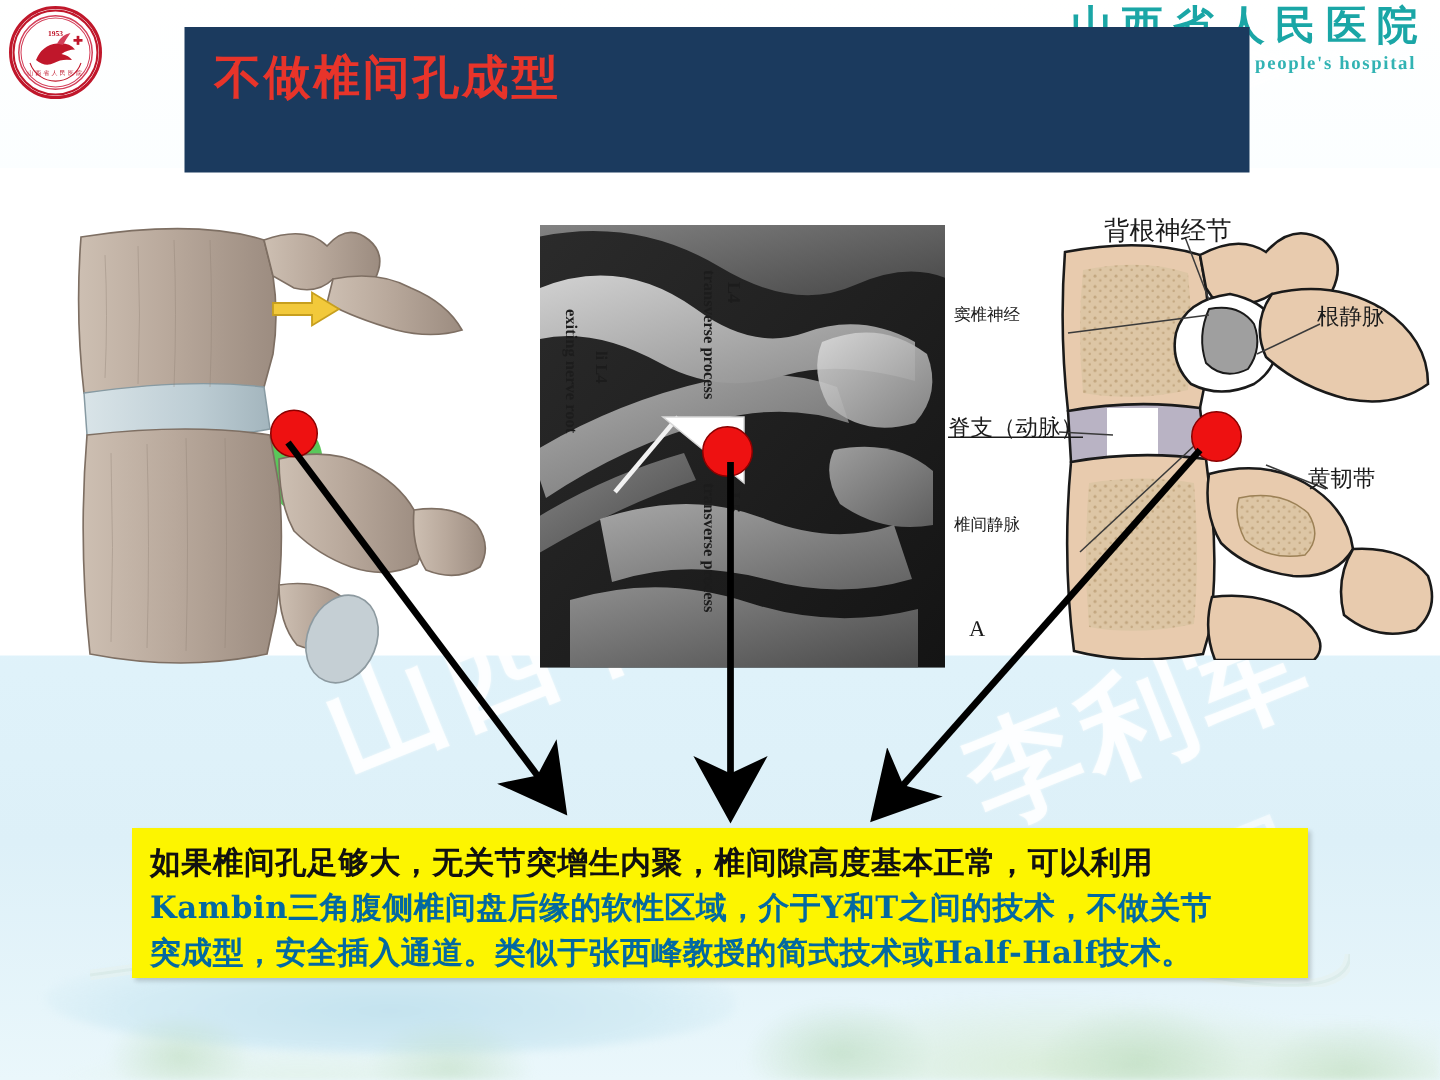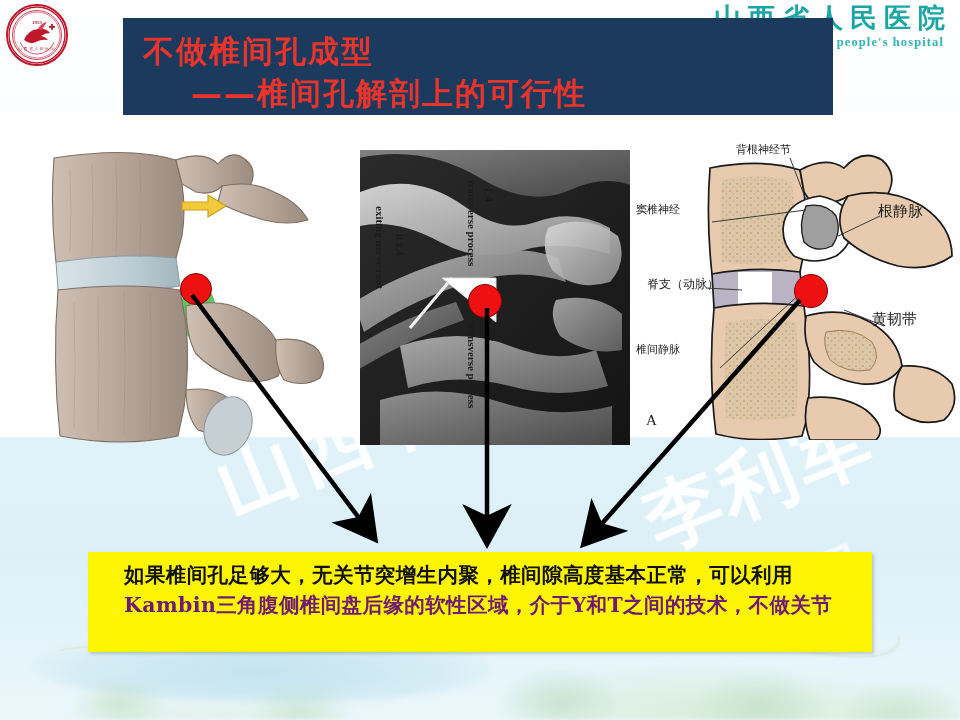--- a/index.html
+++ b/index.html
@@ -74,23 +74,23 @@
   .rot{position:absolute;transform-origin:left top;color:#1c1c1c;
        font-family:"Liberation Serif",serif;font-weight:bold;}
 
   .reddot{position:absolute;border-radius:50%;background:#ee1111;border:1.5px solid #8a0000;}
 
   
   .callout{position:absolute;left:88px;top:552px;width:784px;height:100px;
            background:#fdf500;box-sizing:border-box;
            padding:8px 10px 0 12px;box-shadow:2px 2px 3px rgba(0,0,0,.18);}
   .co-line{font-family:"DejaVu Serif","Liberation Serif",serif;font-size:20.5px;
-           font-weight:bold;letter-spacing:.4px;line-height:30px;white-space:nowrap;margin-left:24px;}
+           font-weight:bold;letter-spacing:.4px;line-height:30px;white-space:nowrap;}
   .co-black{color:#111111;}
-  .co-red{color:#701a75;}
+  .co-red{color:#0369a1;}
 
   svg{display:block;}
 </style>
 </head>
 <body>
 
 <div id="slide">
 
   <div class="landscape">
     <div class="hills"></div>
@@ -125,21 +125,20 @@
     </svg>
   </div>
 
   <div class="hosp">
     <div class="hosp-cn">山西省人民医院</div>
     <div class="hosp-en">shanxi provincial people's hospital</div>
   </div>
 
   <div class="titlebox">
     <div class="t-line t1">不做椎间孔成型</div>
-    <div class="t-line t2">——椎间孔解剖上的可行性</div>
   </div>
 
   <div class="fig-left">
     <svg width="300" height="320" viewBox="0 0 300 320">
       <defs>
         <linearGradient id="boneL" x1="0" y1="0" x2="1" y2="0">
           <stop offset="0%" stop-color="#cdbfb2"></stop>
           <stop offset="45%" stop-color="#b9a99c"></stop>
           <stop offset="100%" stop-color="#9c8c80"></stop>
         </linearGradient>
@@ -275,28 +274,28 @@
       <g stroke="#3a3a3a" stroke-width="1" fill="none">
         <line x1="160" y1="18" x2="176" y2="60"></line>
         <line x1="82" y1="82" x2="176" y2="70"></line>
         <line x1="76" y1="148" x2="112" y2="150"></line>
         <line x1="90" y1="228" x2="176" y2="148"></line>
         <line x1="250" y1="76" x2="208" y2="96"></line>
         <line x1="254" y1="186" x2="214" y2="170"></line>
       </g>
     </svg>
 
-    <div style="position:absolute;left:106px;top:2px;font-size:11px;color:#1b1b1b;
+    <div style="position:absolute;left:106px;top:2px;font-size:17px;color:#1b1b1b;
                 font-family:Liberation Mono, monospace;white-space:nowrap;">背根神经节</div>
     <div style="position:absolute;left:6px;top:62px;font-size:11px;color:#1b1b1b;
                 font-family:Liberation Serif, serif;white-space:nowrap;">窦椎神经</div>
     <div style="position:absolute;left:248px;top:62px;font-size:15px;color:#1b1b1b;
                 font-family:'DejaVu Sans',sans-serif;white-space:nowrap;">根静脉</div>
-    <div style="position:absolute;left:17px;top:136px;font-size:12px;color:#1b1b1b;
-                font-family:'DejaVu Sans',sans-serif;white-space:nowrap;">脊支（动脉）</div>
+    <div style="position:absolute;left:2px;top:136px;font-size:15px;color:#1b1b1b;
+                font-family:'DejaVu Sans',sans-serif;white-space:nowrap;text-decoration:underline;">脊支（动脉）</div>
     <div style="position:absolute;left:242px;top:170px;font-size:15px;color:#1b1b1b;
                 font-family:'DejaVu Sans',sans-serif;white-space:nowrap;">黄韧带</div>
     <div style="position:absolute;left:6px;top:202px;font-size:11px;color:#1b1b1b;
                 font-family:'DejaVu Sans',sans-serif;white-space:nowrap;text-align:right;">椎间静脉</div>
     <div style="position:absolute;left:16px;top:272px;font-size:15px;color:#1b1b1b;
                 font-family:'Liberation Serif',serif;">A</div>
 
     <div class="reddot" style="left:164px;top:134px;width:32px;height:32px;"></div>
   </div>
 
@@ -310,15 +309,16 @@
     <line x1="192" y1="295" x2="362" y2="522" stroke="#000" stroke-width="4.5" marker-end="url(#ah)"></line>
 
     <line x1="487" y1="308" x2="487" y2="522" stroke="#000" stroke-width="4.5" marker-end="url(#ah)"></line>
 
     <line x1="800" y1="300" x2="598" y2="528" stroke="#000" stroke-width="4.5" marker-end="url(#ah)"></line>
   </svg>
 
   <div class="callout">
     <div class="co-line co-black">如果椎间孔足够大，无关节突增生内聚，椎间隙高度基本正常，可以利用</div>
     <div class="co-line co-red">Kambin三角腹侧椎间盘后缘的软性区域，介于Y和T之间的技术，不做关节</div>
+    <div class="co-line co-red">突成型，安全插入通道。类似于张西峰教授的简式技术或Half-Half技术。</div>
   </div>
 
 </div>
 
 </body></html>

